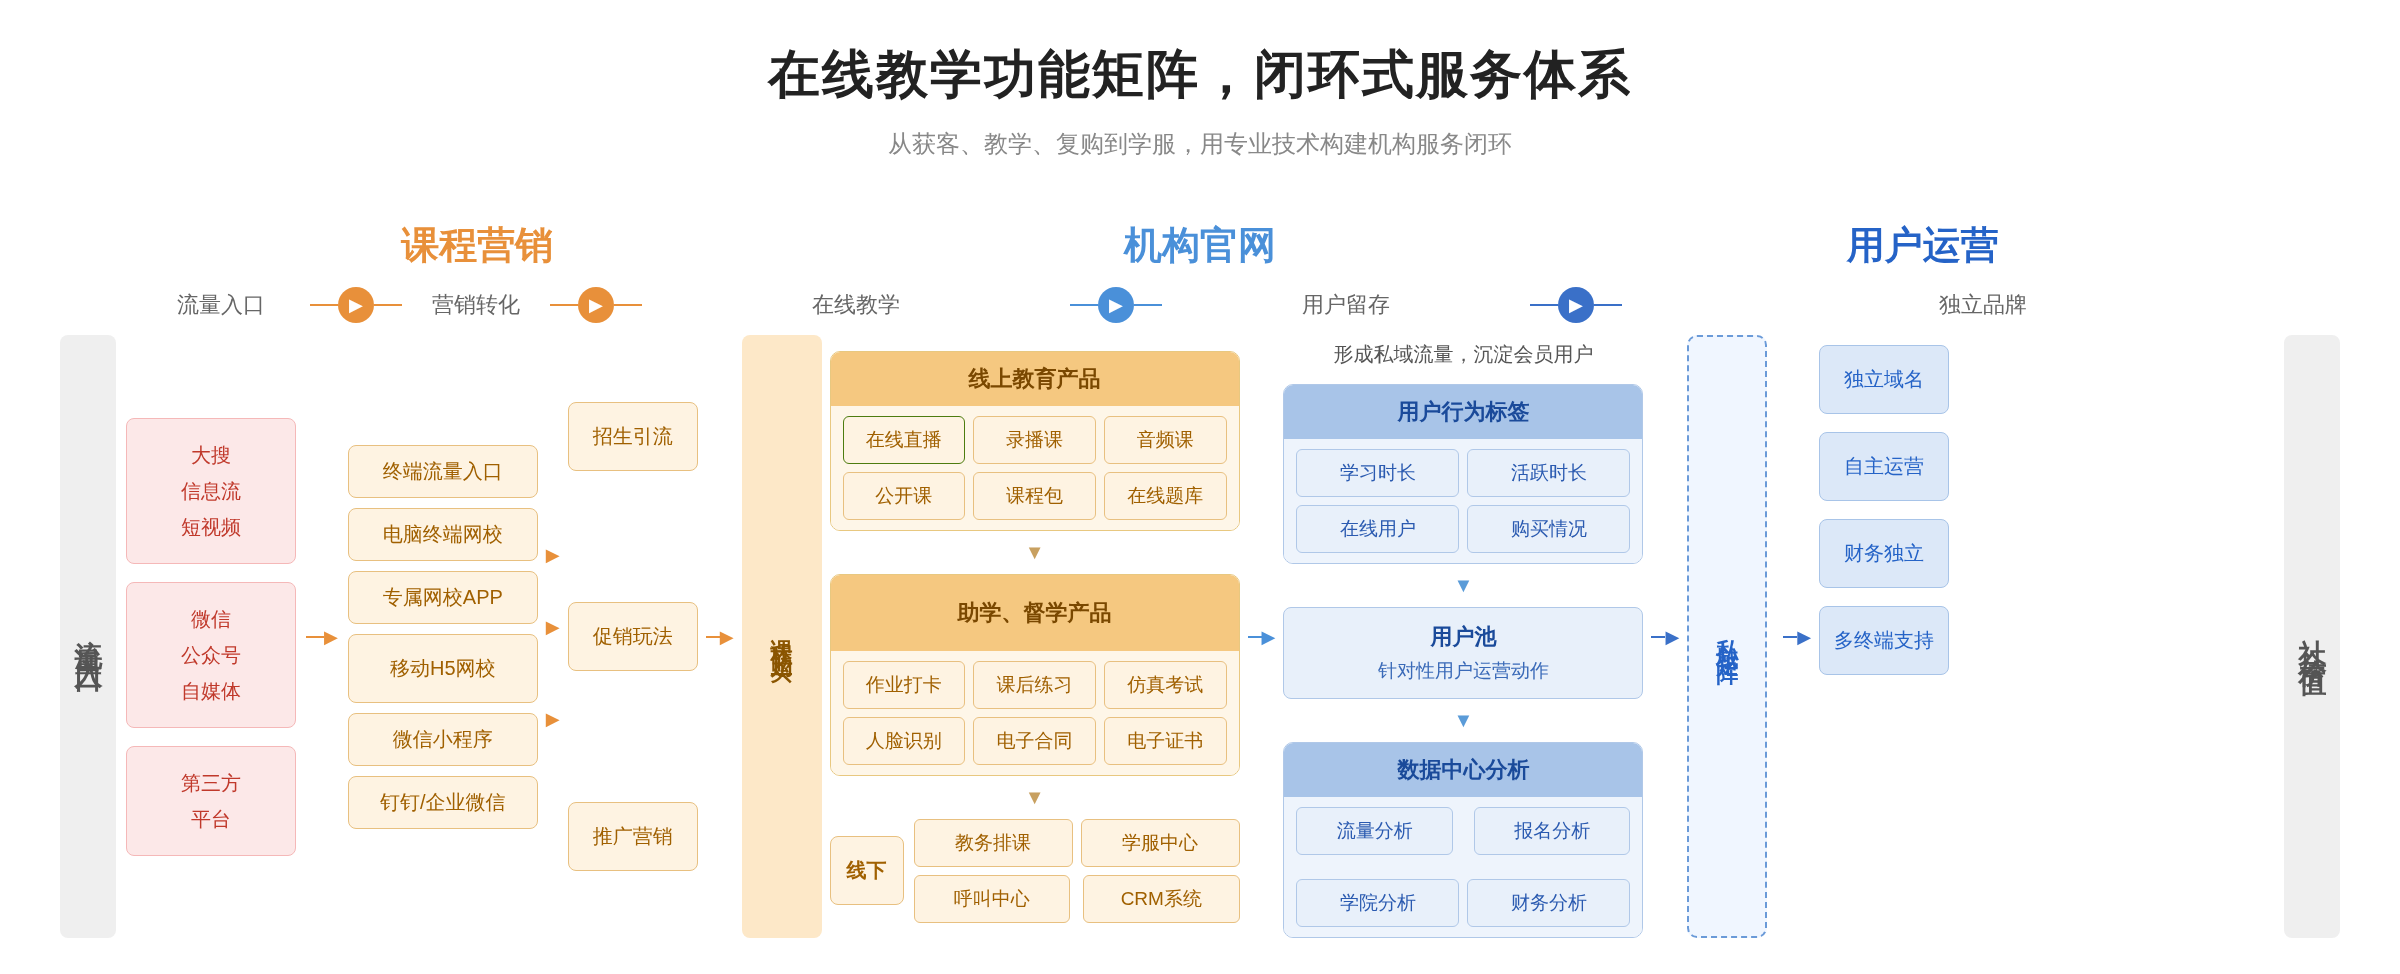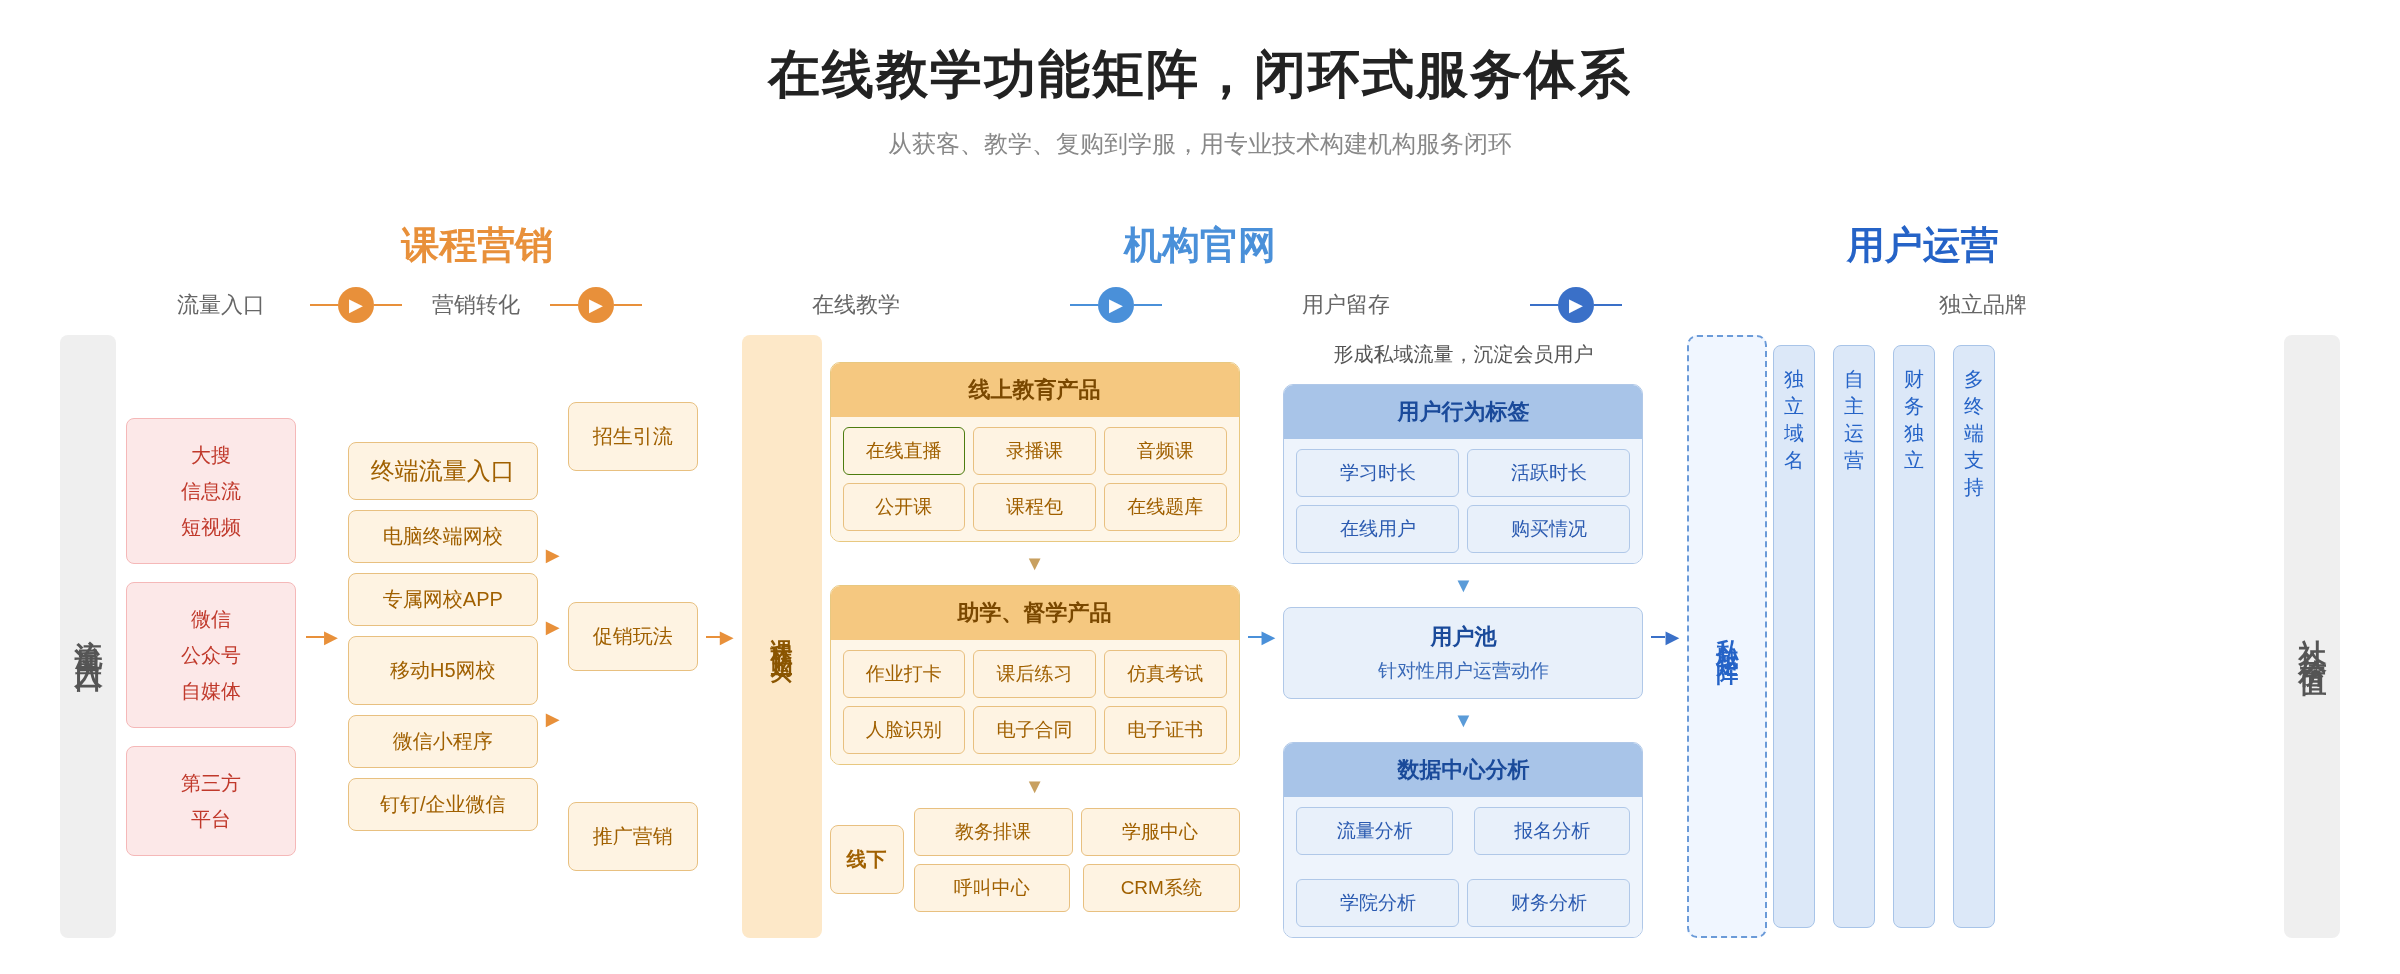--- a/index.html
+++ b/index.html
@@ -166,21 +166,21 @@
       </div>
 
       <div style="display:flex; flex-direction:column; gap:0; align-self:center; margin:0 10px;">
         <div style="display:flex; align-items:center; gap:0;">
           <div style="height:2px; background:#e8903a; width:18px;"></div>
           <span style="font-size:18px; color:#e8903a;">▶</span>
         </div>
       </div>
 
       <div style="display:flex; flex-direction:column; gap:10px; width:190px; flex-shrink:0;">
-        <div style="background:#fef3e2; border:1px solid #e8c080; border-radius:8px; padding:12px 10px; text-align:center; font-size:24px; color:#a06000; font-weight:500;">终端流量入口</div>
+        <div style="background:#fef3e2; border:1px solid #e8c080; border-radius:8px; padding:12px 10px; text-align:center; font-size:20px; color:#a06000; font-weight:500;">终端流量入口</div>
         <div style="background:#fef3e2; border:1px solid #e8c080; border-radius:8px; padding:12px 10px; text-align:center; font-size:20px; color:#a06000; font-weight:500;">电脑终端网校</div>
         <div style="background:#fef3e2; border:1px solid #e8c080; border-radius:8px; padding:12px 10px; text-align:center; font-size:20px; color:#a06000; font-weight:500;">专属网校APP</div>
         <div style="background:#fef3e2; border:1px solid #e8c080; border-radius:8px; padding:20px 10px; text-align:center; font-size:20px; color:#a06000; font-weight:500;">移动H5网校</div>
         <div style="background:#fef3e2; border:1px solid #e8c080; border-radius:8px; padding:12px 10px; text-align:center; font-size:20px; color:#a06000; font-weight:500;">微信小程序</div>
         <div style="background:#fef3e2; border:1px solid #e8c080; border-radius:8px; padding:12px 10px; text-align:center; font-size:20px; color:#a06000; font-weight:500;">钉钉/企业微信</div>
       </div>
 
       <div style="display:flex; flex-direction:column; gap:10px; align-self:center; margin:0 8px; flex-shrink:0;">
         <span style="font-size:18px; color:#e8903a; display:block; text-align:center;">▶</span>
         <span style="font-size:18px; color:#e8903a; display:block; text-align:center; margin-top:40px;">▶</span>
@@ -216,21 +216,21 @@
               <div style="flex:1; background:#fef3e2; border:1px solid #e8c080; border-radius:6px; padding:10px; text-align:center; font-size:19px; color:#a06000;">公开课</div>
               <div style="flex:1; background:#fef3e2; border:1px solid #e8c080; border-radius:6px; padding:10px; text-align:center; font-size:19px; color:#a06000;">课程包</div>
               <div style="flex:1; background:#fef3e2; border:1px solid #e8c080; border-radius:6px; padding:10px; text-align:center; font-size:19px; color:#a06000;">在线题库</div>
             </div>
           </div>
         </div>
 
         <div style="text-align:center; font-size:20px; color:#c8a060;">▼</div>
 
         <div style="border-radius:10px; overflow:hidden; border:1px solid #e8c880;">
-          <div style="background:#f5c880; padding:12px; text-align:center; font-size:22px; font-weight:700; color:#7a4800;">助学、督学产品</div>
+          <div style="background:#f5c880; padding:23px; text-align:center; font-size:22px; font-weight:700; color:#7a4800;">助学、督学产品</div>
           <div style="background:#fef6e8; padding:10px 12px;">
             <div style="display:flex; gap:8px; margin-bottom:8px;">
               <div style="flex:1; background:#fef3e2; border:1px solid #e8c080; border-radius:6px; padding:10px; text-align:center; font-size:19px; color:#a06000;">作业打卡</div>
               <div style="flex:1; background:#fef3e2; border:1px solid #e8c080; border-radius:6px; padding:10px; text-align:center; font-size:19px; color:#a06000;">课后练习</div>
               <div style="flex:1; background:#fef3e2; border:1px solid #e8c080; border-radius:6px; padding:10px; text-align:center; font-size:19px; color:#a06000;">仿真考试</div>
             </div>
             <div style="display:flex; gap:8px;">
               <div style="flex:1; background:#fef3e2; border:1px solid #e8c080; border-radius:6px; padding:10px; text-align:center; font-size:19px; color:#a06000;">人脸识别</div>
               <div style="flex:1; background:#fef3e2; border:1px solid #e8c080; border-radius:6px; padding:10px; text-align:center; font-size:19px; color:#a06000;">电子合同</div>
               <div style="flex:1; background:#fef3e2; border:1px solid #e8c080; border-radius:6px; padding:10px; text-align:center; font-size:19px; color:#a06000;">电子证书</div>
@@ -311,21 +311,21 @@
 
       <div style="display:flex; flex-direction:column; align-items:center; justify-content:center; width:80px; border:2px dashed #6a9ad8; border-radius:10px; padding:16px 6px; font-size:22px; font-weight:700; color:#2563c7; writing-mode:vertical-rl; letter-spacing:8px; align-self:stretch; flex-shrink:0; background:#f0f6ff; margin-right:8px;">
         <span>私域矩阵</span>
       </div>
 
       <div style="display:flex; align-items:center; margin:0 8px; align-self:center;">
         <div style="height:2px; background:#3a70c8; width:14px;"></div>
         <span style="font-size:18px; color:#3a70c8;">▶</span>
       </div>
 
-      <div style="display:flex; gap:18px; width:130px; flex-shrink:0; justify-content:center; align-self:stretch; padding:10px 0;">
+      <div style="display:flex; flex-direction:column; gap:18px; width:130px; flex-shrink:0; justify-content:flex-start; align-self:stretch; padding:10px 0;">
         <div style="background:#dce8f8; border:1px solid #a8c4e8; border-radius:8px; padding:20px 10px; text-align:center; font-size:20px; color:#2563c7; font-weight:500;">独立域名</div>
         <div style="background:#dce8f8; border:1px solid #a8c4e8; border-radius:8px; padding:20px 10px; text-align:center; font-size:20px; color:#2563c7; font-weight:500;">自主运营</div>
         <div style="background:#dce8f8; border:1px solid #a8c4e8; border-radius:8px; padding:20px 10px; text-align:center; font-size:20px; color:#2563c7; font-weight:500;">财务独立</div>
         <div style="background:#dce8f8; border:1px solid #a8c4e8; border-radius:8px; padding:20px 10px; text-align:center; font-size:20px; color:#2563c7; font-weight:500;">多终端支持</div>
       </div>
 
     </div>
 
     <div class="right-label-box">社会价值</div>
 

